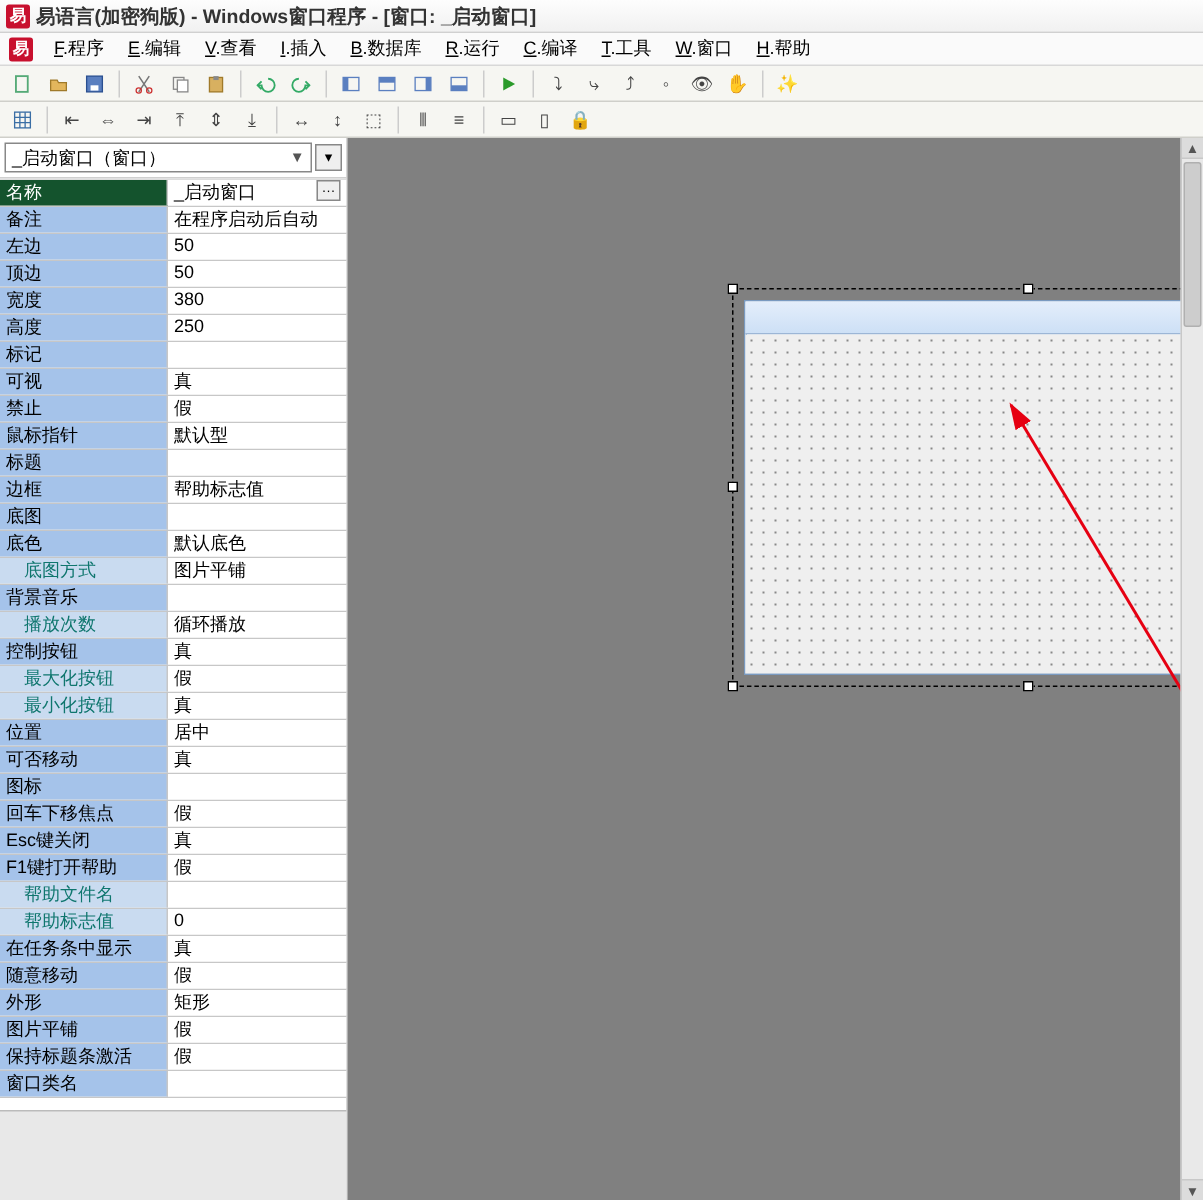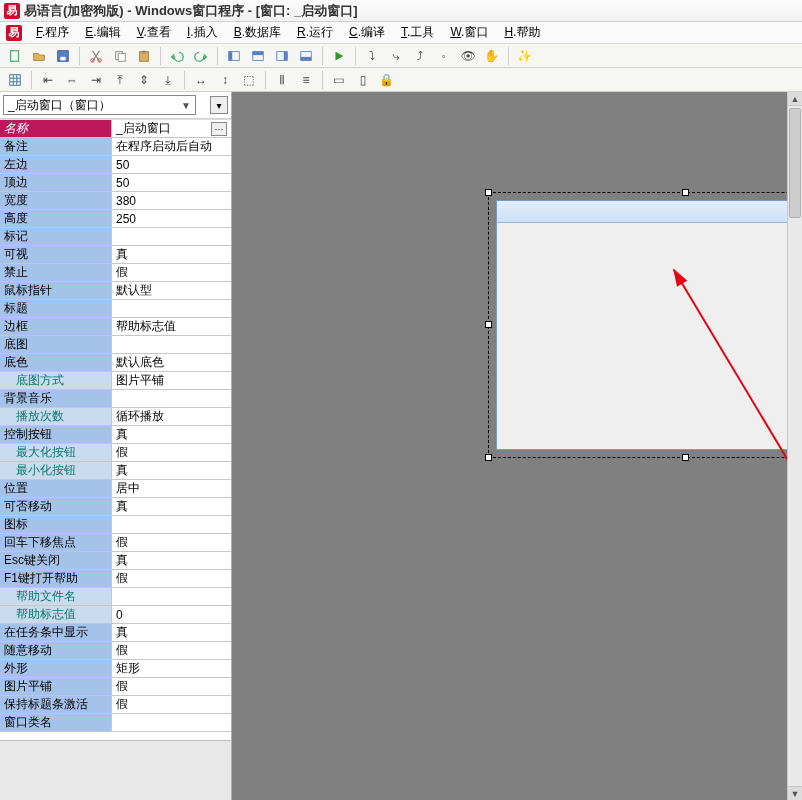--- a/index.html
+++ b/index.html
@@ -14,31 +14,31 @@
   .menubar .menu-item { padding: 2px 8px; cursor:default;}
   .menubar .menu-item .u { text-decoration: underline; }
 
   .toolbar, .toolbar2 { height: 24px; background:#f6f6f2; border-bottom:1px solid #cfcfca; display:flex; align-items:center; padding:0 4px; gap:2px;}
   .tbtn { width:22px; height:20px; border:1px solid transparent; display:flex; align-items:center; justify-content:center; font-size:12px; color:#444; }
   .tsep { width:1px; height:18px; background:#ccc; margin:0 3px;}
   .tbtn svg { width:14px; height:14px; }
 
   .workarea { display:flex; height: calc(800px - 22px - 22px - 24px - 24px); }
   .sidebar { width: 232px; border-right:1px solid #b0b0b0; display:flex; flex-direction:column; background:#fff;}
-  .combo-row { display:flex; align-items:center; padding:3px; border-bottom:1px solid #d0d0d0; gap:14px;}
+  .combo-row { display:flex; align-items:center; padding:3px; border-bottom:1px solid #d0d0d0; gap:2px;}
   .combo { flex:1; height:20px; border:1px solid #888; background:#fff; font-size:12px; padding:0 4px; display:flex; align-items:center; justify-content:space-between;}
   .combo .arrow{font-size:10px;color:#555;}
   .sqbtn { width:18px; height:18px; border:1px solid #888; background:#efefef; display:flex; align-items:center; justify-content:center; font-size:10px;}
 
   .propgrid { flex:1; overflow-y:auto; overflow-x:hidden; border-top:1px solid #ddd;}
   .prop-row { display:flex; height:18px; border-bottom:1px solid #c7c7c7; font-size:12px;}
   .prop-name { width:112px; padding:0 4px; border-right:1px solid #c7c7c7; display:flex; align-items:center; background:#a5c3ea; overflow:hidden; white-space:nowrap;}
-  .prop-name.selected { background:#be185d; color:#fff;font-style:italic;}
+  .prop-name.selected { background:#14532d; color:#fff;}
   .prop-name.indent { padding-left:16px; color:#0f766e; background:#c9dbf0;}
-  .prop-val { flex:1; padding:0 4px; display:flex; align-items:center; background:#fff; overflow:hidden; white-space:nowrap;}
+  .prop-val { flex:1; padding:0 4px; display:flex; align-items:flex-start; background:#fff; overflow:hidden; white-space:nowrap;}
   .prop-val.selected { background:#fff;}
   .prop-val .dots { margin-left:auto; width:16px; height:14px; border:1px solid #888; background:#efefef; display:flex; align-items:center; justify-content:center; font-size:9px;}
   .bottom-gray { height:60px; background:#e8e8e8; border-top:1px solid #bbb;}
 
   .canvas-area { flex:1; background:#808080; position:relative; }
   .seltrack { position:absolute; border:1px dashed #000; }
   .handle { position:absolute; width:7px; height:7px; background:#fff; border:1px solid #000;}
   .formwin { position:absolute; background:#fff; border:1px solid #7a9ac0; box-shadow:0 0 0 1px #3c6ea5 inset; }
   .formwin .ftitle { height:22px; background:linear-gradient(#e4eefb,#cde0f6); border-bottom:1px solid #9cb6d6; display:flex; align-items:center; justify-content:flex-end; padding:0 4px; gap:3px;}
   .winbtn { width:26px; height:16px; border:1px solid #8aa7c7; background:linear-gradient(#f6fafe,#d7e6f6); border-radius:2px; display:flex; align-items:center; justify-content:center;}

